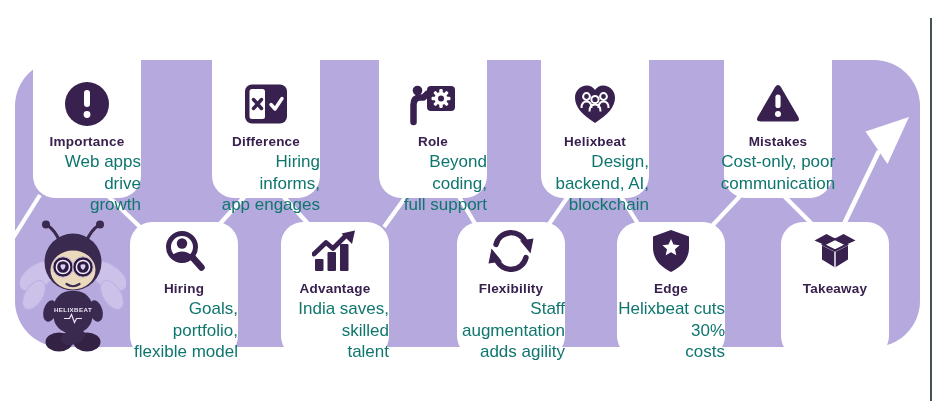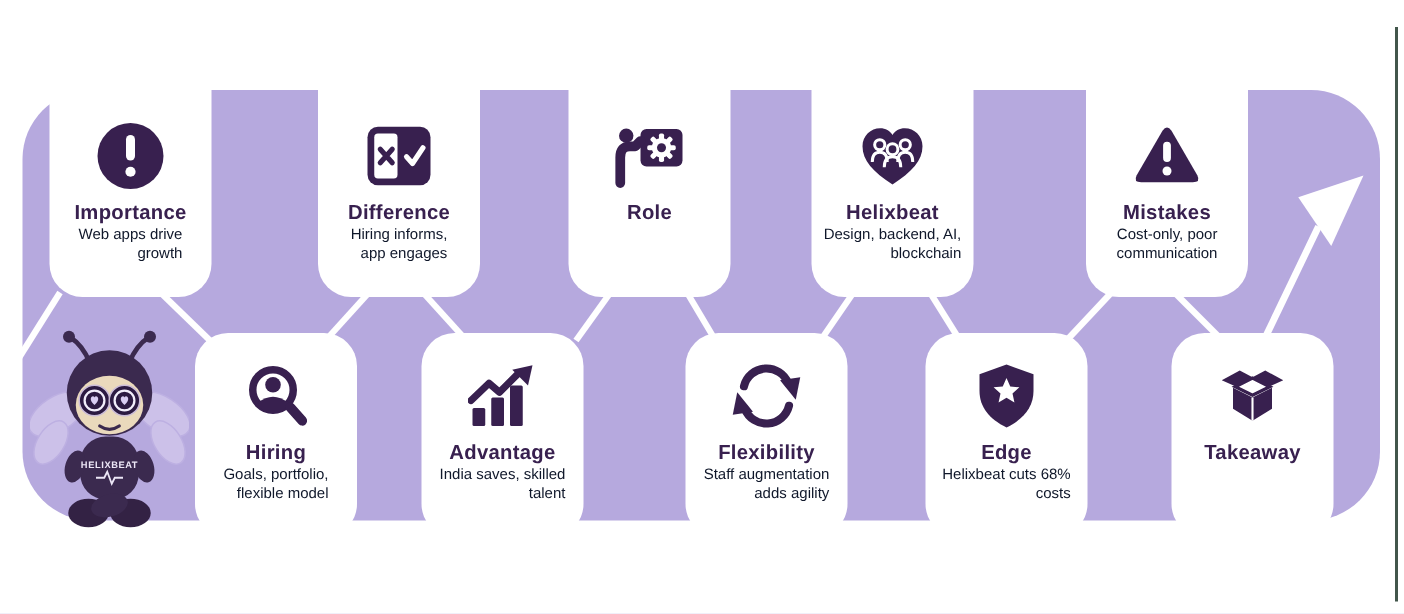--- a/index.html
+++ b/index.html
@@ -4,25 +4,25 @@
 <style>
   html,body{margin:0;padding:0;background:#fff;}
   .stage{position:relative;width:936px;height:409px;background:#ffffff;overflow:hidden;
          font-family:"Liberation Sans",sans-serif;}
   .panel{position:absolute;left:15px;top:60px;width:905px;height:287px;
          background:#b6a9de;border-radius:46px;}
   .overlay{position:absolute;left:0;top:0;width:936px;height:409px;pointer-events:none;}
   .card{position:absolute;width:108px;background:#ffffff;display:flex;flex-direction:column;
         align-items:center;text-align:right;}
   .card.top{top:50px;height:148px;border-radius:6px 6px 22px 22px;padding-top:31px;box-sizing:border-box;}
-  .card.bot{top:222px;height:136px;border-radius:22px;padding-top:19px;box-sizing:border-box;}
+  .card.bot{top:222px;height:136px;border-radius:22px;padding-top:6px;box-sizing:border-box;}
   .icon{width:46px;height:46px;flex:0 0 auto;}
   .icon svg{width:100%;height:100%;display:block;}
   .title{margin-top:7px;font-size:13.5px;font-weight:bold;color:#38204f;letter-spacing:.2px;}
-  .sub{margin-top:2px;font-size:10px;line-height:1.27;color:#0f172a;white-space:pre-line;}
+  .sub{margin-top:2px;font-size:17px;line-height:1.27;color:#0f766e;white-space:pre-line;}
   .mascot{position:absolute;left:20px;top:218px;width:106px;height:140px;}
   .edge-line{position:absolute;left:930px;top:18px;width:2px;height:383px;background:#42564b;}
 </style>
 </head>
 <body>
 
 <div class="stage">
 
   <div class="panel"></div>
 
@@ -82,20 +82,22 @@
           <rect x="29.3" y="8" width="3.4" height="19" rx="1.2" transform="rotate(45 31 17.5)"></rect>
           <rect x="29.3" y="8" width="3.4" height="19" rx="1.2" transform="rotate(-45 31 17.5)"></rect>
           <circle cx="31" cy="17.5" r="6.5"></circle>
         </g>
         <circle cx="31" cy="17.5" r="3" fill="#38204f"></circle>
         <circle cx="7.5" cy="9.5" r="4.8" fill="#38204f"></circle>
         <path d="M3.5 41 L3.5 24 Q3.5 16.5 10 16.5 L13.5 16.5 L17 13" stroke="#38204f" stroke-width="6.5" fill="none" stroke-linecap="round" stroke-linejoin="round"></path>
       </svg>
     </span>
     <div class="title">Role</div>
+    <div class="sub">Beyond coding,
+full support</div>
   </div>
 
   <div class="card top" style="left:541px">
     <span class="icon">
       <svg viewBox="0 0 46 46">
         <path d="M23 42 C10 33.5 3 26 3 16.5 C3 9.5 8.5 4.5 14.8 4.5 C18.3 4.5 21.4 6.3 23 9 C24.6 6.3 27.7 4.5 31.2 4.5 C37.5 4.5 43 9.5 43 16.5 C43 26 36 33.5 23 42 Z" fill="#38204f"></path>
         <g fill="none" stroke="#fff" stroke-width="2">
           <circle cx="14.5" cy="15.5" r="3.4"></circle>
             <circle cx="31.5" cy="15.5" r="3.4"></circle>
             <circle cx="23" cy="18.5" r="3.6"></circle>
@@ -167,21 +169,21 @@
   </div>
 
   <div class="card bot" style="left:617px">
     <span class="icon">
       <svg viewBox="0 0 46 46">
         <path d="M23 2 L41 8.5 L41 19.5 C41 30.5 34.5 38.3 23 44 C11.5 38.3 5 30.5 5 19.5 L5 8.5 Z" fill="#38204f"></path>
         <polygon fill="#fff" points="23,11 25.5,16.6 31.6,17.2 27,21.3 28.3,27.3 23,24.2 17.7,27.3 19,21.3 14.4,17.2 20.5,16.6"></polygon>
       </svg>
     </span>
     <div class="title">Edge</div>
-    <div class="sub">Helixbeat cuts 68%
+    <div class="sub">Helixbeat cuts 30%
 costs</div>
   </div>
 
   <div class="card bot" style="left:781px">
     <span class="icon">
       <svg viewBox="0 0 46 46">
         <polygon points="2.5,12.5 14.5,6 23,10.5 11.5,16.5" fill="#38204f"></polygon>
         <polygon points="43.5,12.5 31.5,6 23,10.5 34.5,16.5" fill="#38204f"></polygon>
         <polygon points="10,17.5 23,24 36,17.5 36,31.5 23,39.5 10,31.5" fill="#38204f"></polygon>
         <path d="M23 24 L23 39.5" stroke="#fff" stroke-width="1.4"></path>

